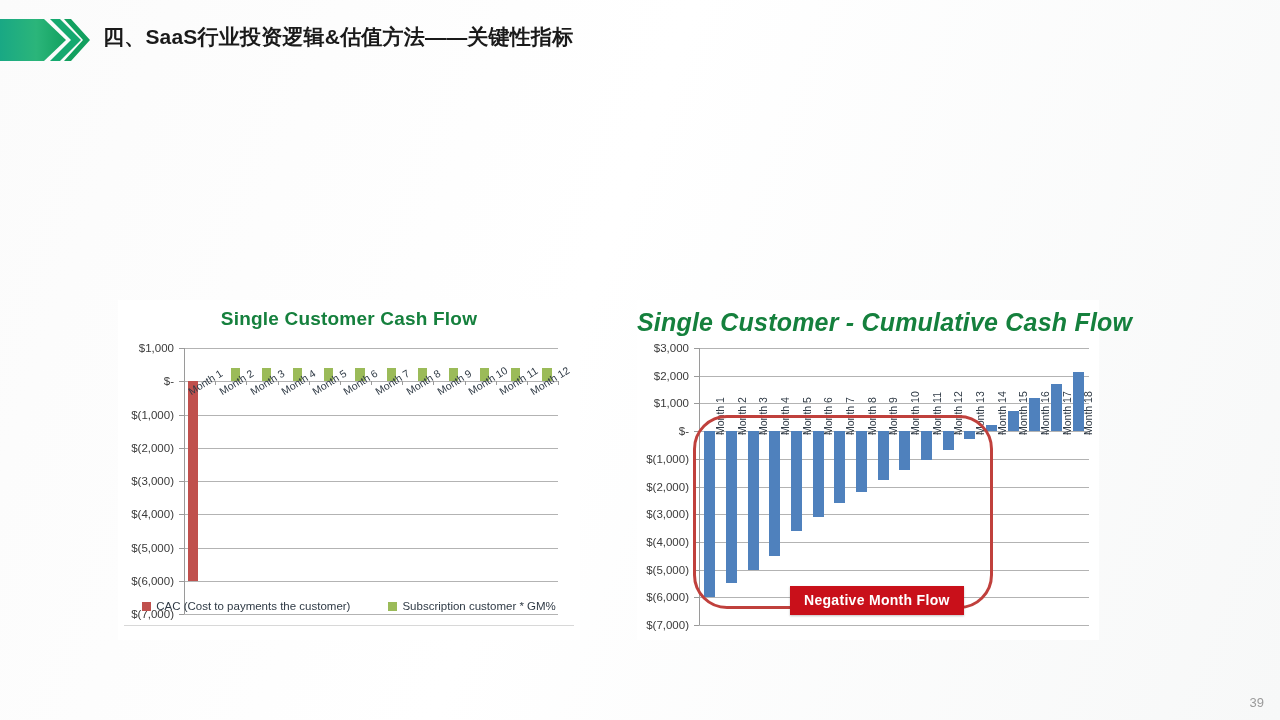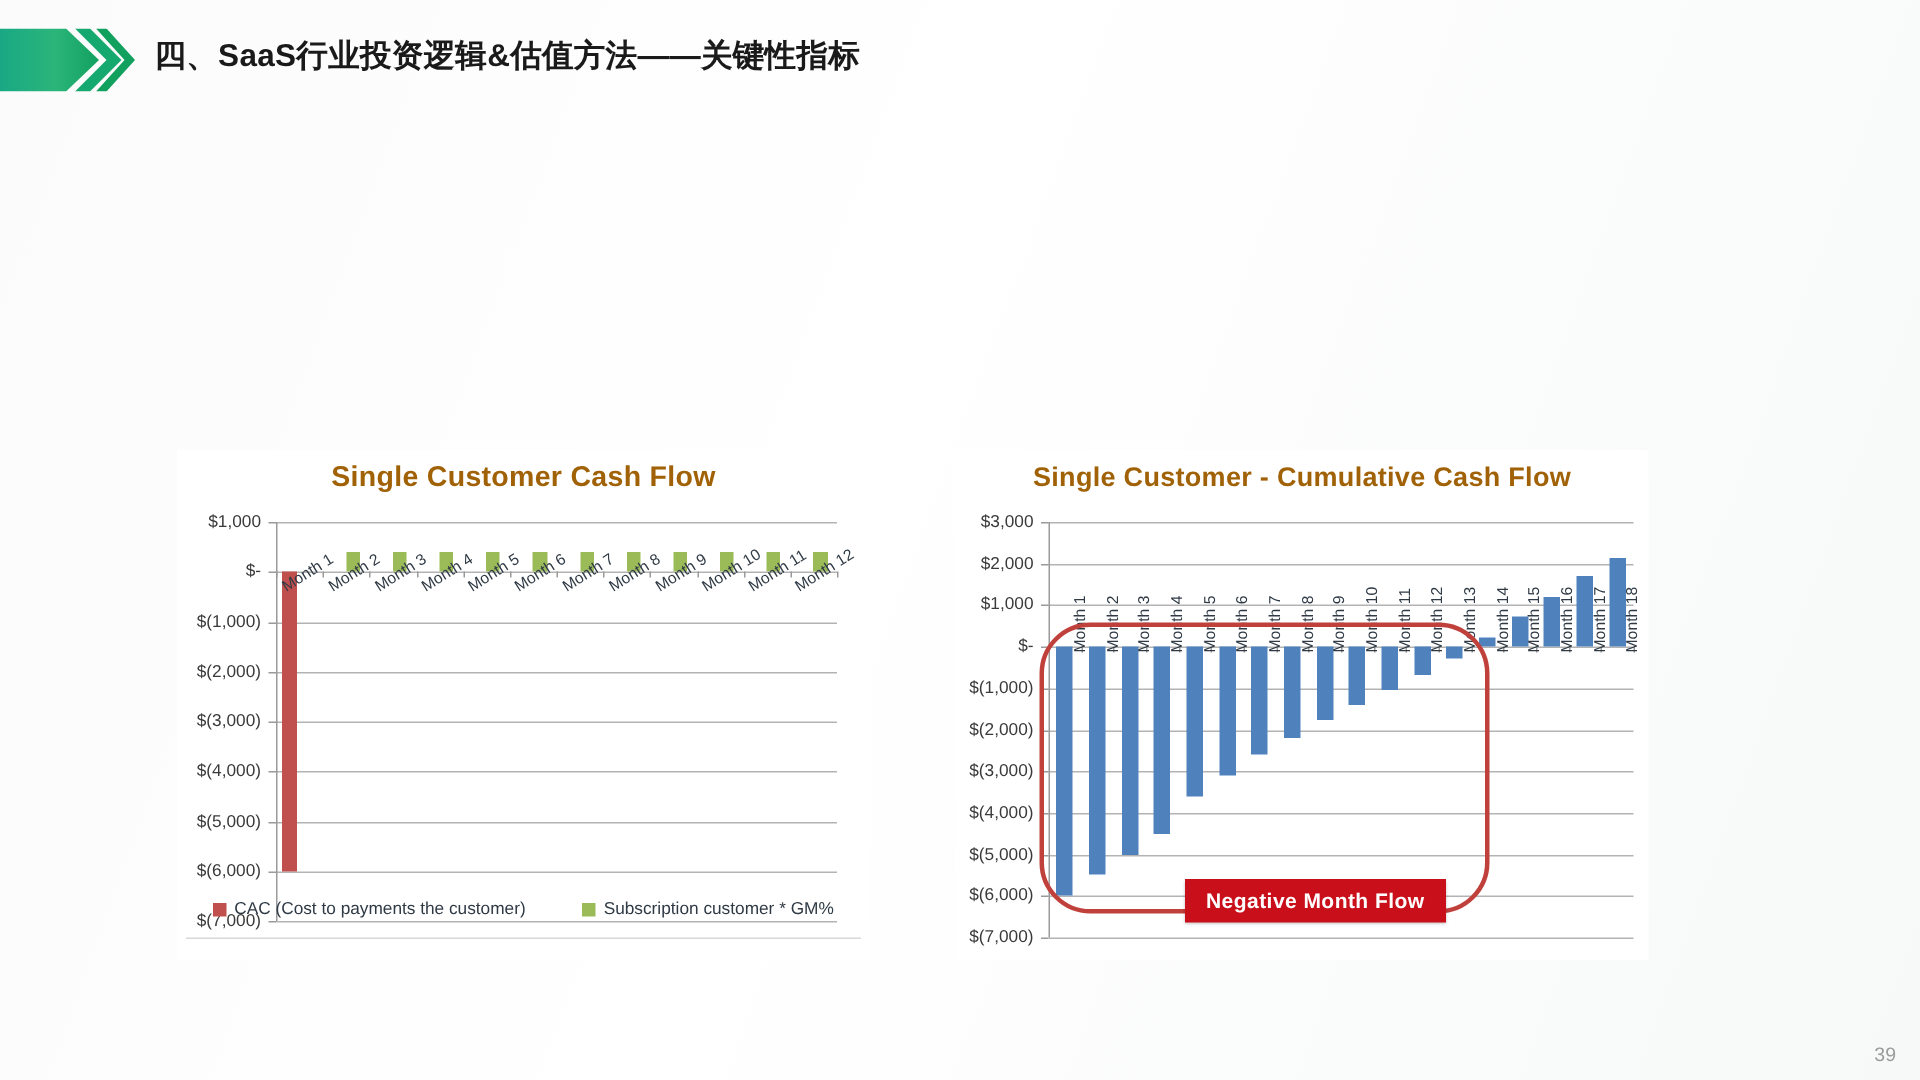--- a/index.html
+++ b/index.html
@@ -24,21 +24,21 @@
     position:absolute;left:357px;top:131px;
     padding:5px 16px 7px 16px;
     background:#bfdedd;
     color:#24292b;font-size:20px;line-height:1.25;white-space:nowrap;
   }
 
   
   .chart{position:absolute;background:#ffffff;}
   .chart-title{
     position:absolute;left:0;width:100%;text-align:center;
-    font-weight:bold;color:#a16207;white-space:nowrap;
+    font-weight:bold;color:#15803d;white-space:nowrap;
   }
   .plot{position:absolute;overflow:visible;}
   .gridline{position:absolute;left:0;height:1px;background:#b3b3b3;width:100%;}
   .axis-v{position:absolute;top:0;width:1px;background:#9a9a9a;}
   .ytick-label{
     position:absolute;right:0;transform:translateY(-50%);
     text-align:right;color:#3a3a3a;white-space:nowrap;
   }
   .tickmark{position:absolute;width:5px;height:1px;background:#9a9a9a;}
   .bar{position:absolute;}
@@ -52,21 +52,21 @@
   .legend{
     position:absolute;left:0;width:100%;display:flex;justify-content:center;
     gap:38px;align-items:center;font-size:11.5px;color:#2f3a45;
   }
   .legend-item{display:flex;align-items:center;gap:5px;white-space:nowrap;}
   .legend-swatch{width:9px;height:9px;display:inline-block;}
   .chart-rule{position:absolute;height:1px;background:#d8d8d8;}
 
   
   #chart-right{left:637px;top:300px;width:462px;height:340px;}
-  #chart-right .chart-title{top:8px;font-size:18px;letter-spacing:.2px;}
+  #chart-right .chart-title{top:8px;font-size:25px;letter-spacing:.2px;font-style:italic;}
   #chart-right .plot{left:62px;top:48px;width:390px;height:277px;}
   #chart-right .ytick-label{font-size:11.5px;}
   .vlabel{
     position:absolute;font-size:10.5px;color:#2f3a45;
     transform-origin:left top;transform:rotate(-90deg);
     white-space:nowrap;
   }
   .callout-ring{
     position:absolute;border:3px solid #c0403c;border-radius:34px;
     pointer-events:none;background:transparent;

